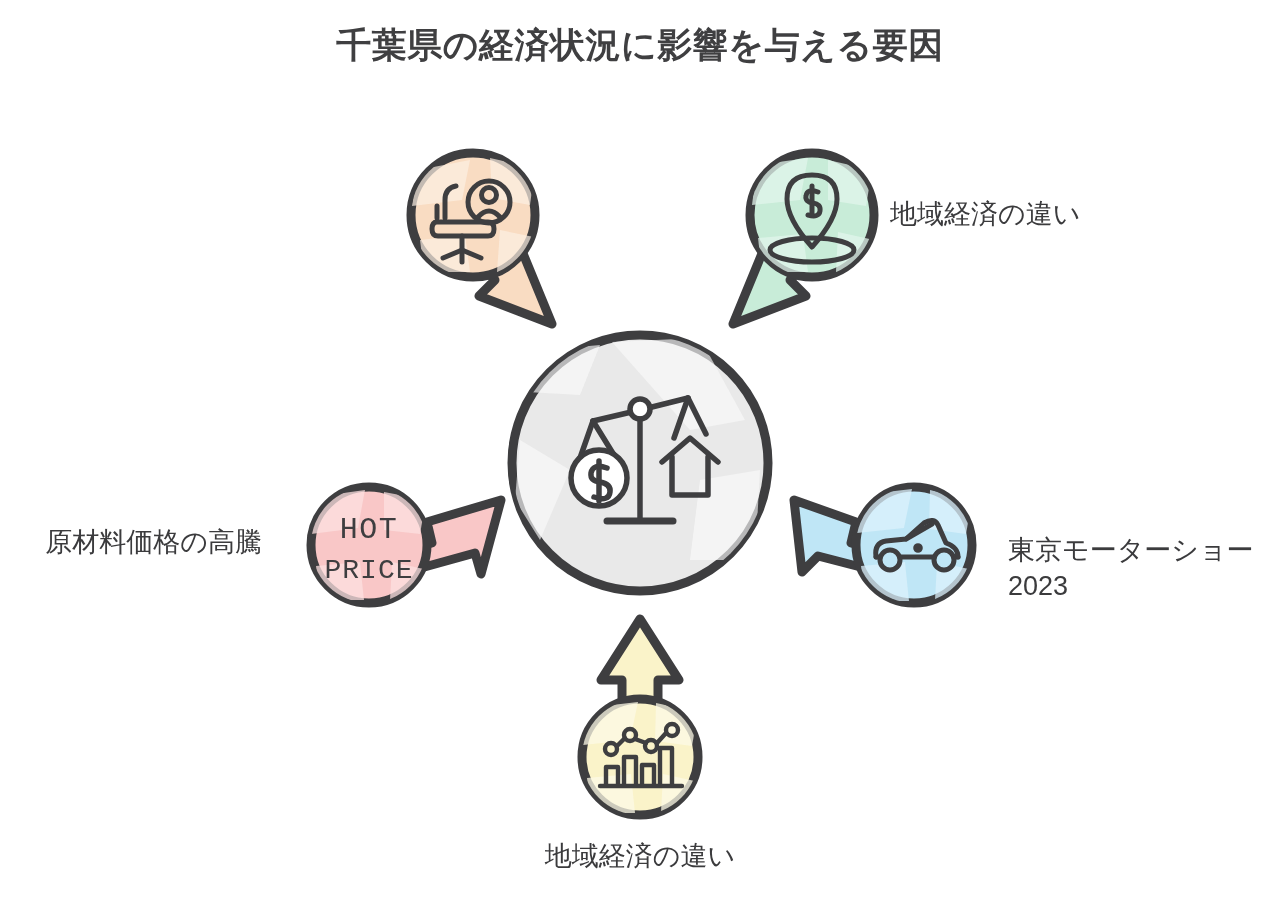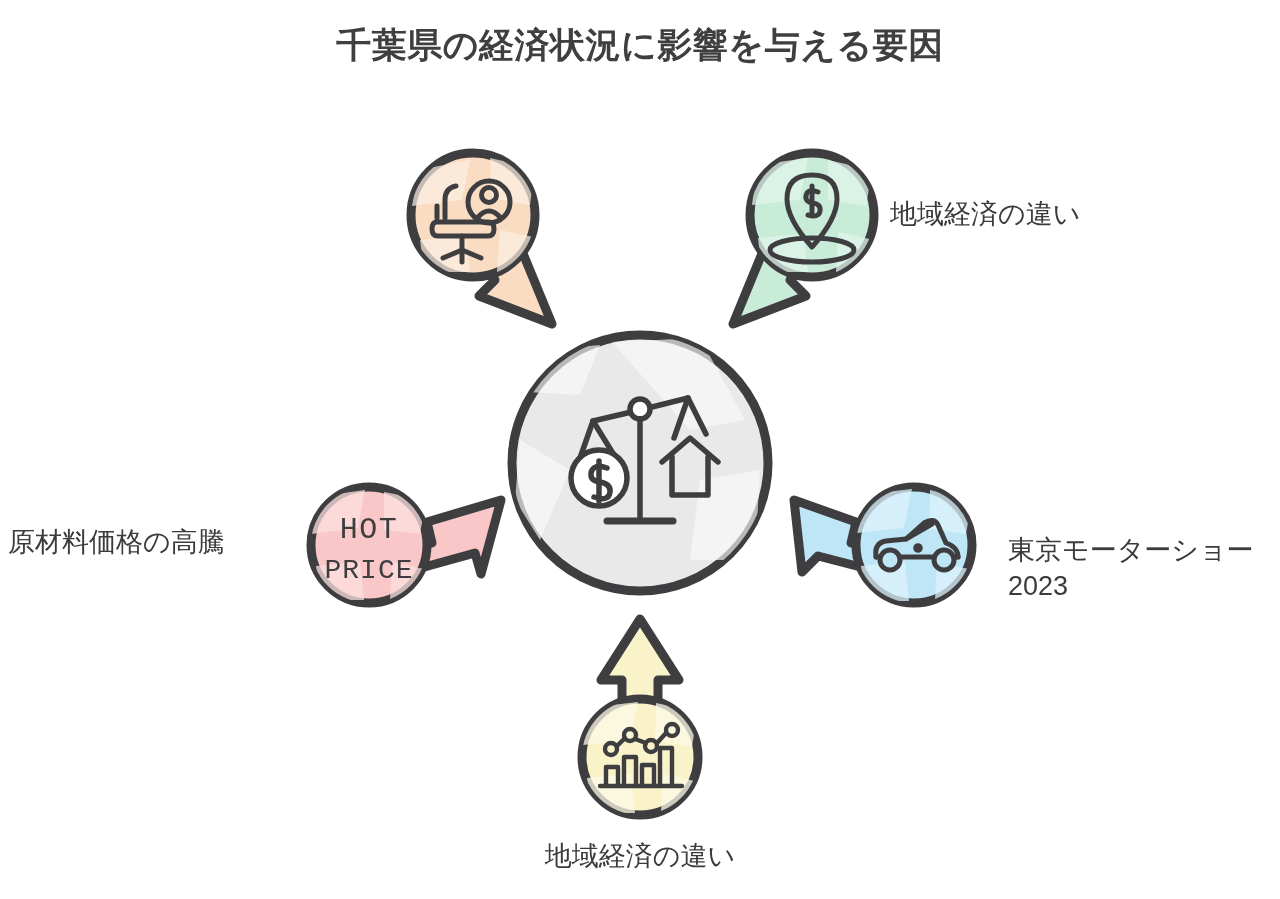--- a/index.html
+++ b/index.html
@@ -42,21 +42,21 @@
   }
   .label {
     position: absolute;
     font-size: 27px;
     line-height: 1.35;
     color: #3b3b3d;
     white-space: pre-line;
   }
   .label-tl { left: 196px; top: 196px; width: 200px; text-align: right; }
   .label-tr { left: 890px; top: 196px; width: 300px; text-align: left; font-family: Liberation Serif, serif; }
-  .label-left { left: 8px; top: 524px; width: 262px; text-align: left; }
+  .label-left { left: 0; top: 524px; width: 262px; text-align: right; }
   .label-right { left: 1008px; top: 532px; width: 266px; text-align: left; }
   .label-bottom { left: 440px; top: 838px; width: 400px; text-align: center; }
 </style>
 </head>
 <body>
 
 <div id="canvas">
 
   <div id="title">千葉県の経済状況に影響を与える要因</div>
 

